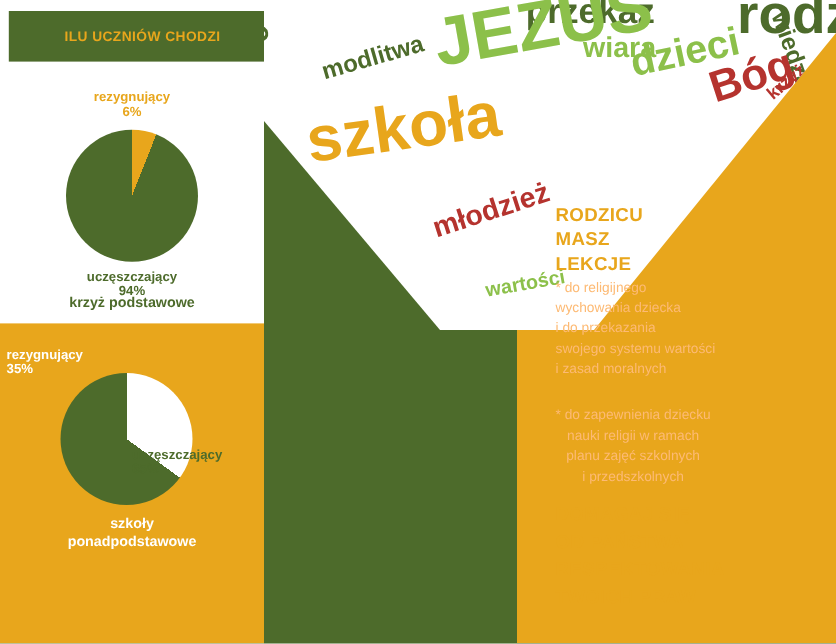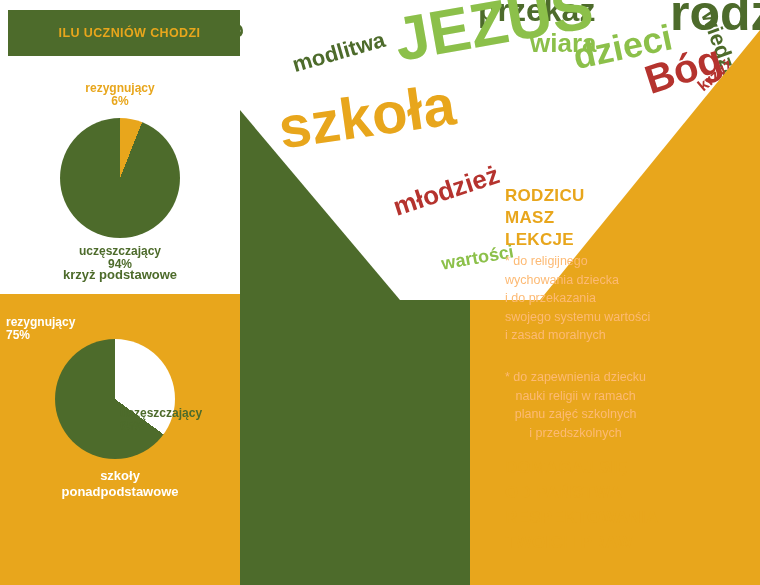--- a/index.html
+++ b/index.html
@@ -200,21 +200,21 @@
       </div>
 
       <div class="pie-label lbl-green" style="left:60px; top:185px; width:120px;">uczęszczający</div>
       <div class="pie-label lbl-green" style="left:60px; top:198px; width:120px;">94%</div>
     </div>
 
     <div class="panel-caption caption-green" style="top:267px;">krzyż podstawowe</div>
 
     <div class="panel-orange">
       <div class="pie-label lbl-white" style="left:6px; top:22px; width:110px; text-align:left;">rezygnujący</div>
-      <div class="pie-label lbl-white" style="left:6px; top:35px; width:110px; text-align:left;">75%</div>
+      <div class="pie-label lbl-white" style="left:6px; top:35px; width:110px; text-align:left;">35%</div>
 
       <div class="pie-wrap" style="left:55px; top:45px;">
         <div class="pie" style="background: conic-gradient(#ffffff 0deg 126deg, #4d6b2b 126deg 360deg);"></div>
       </div>
 
       <div class="pie-label lbl-green" style="left:120px; top:113px; width:118px; text-align:left;">uczęszczający</div>
       <div class="pie-label lbl-green" style="left:120px; top:126px; width:118px; text-align:left;">65%</div>
     </div>
 
     <div class="panel-caption caption-white" style="top:468px;">szkoły</div>

